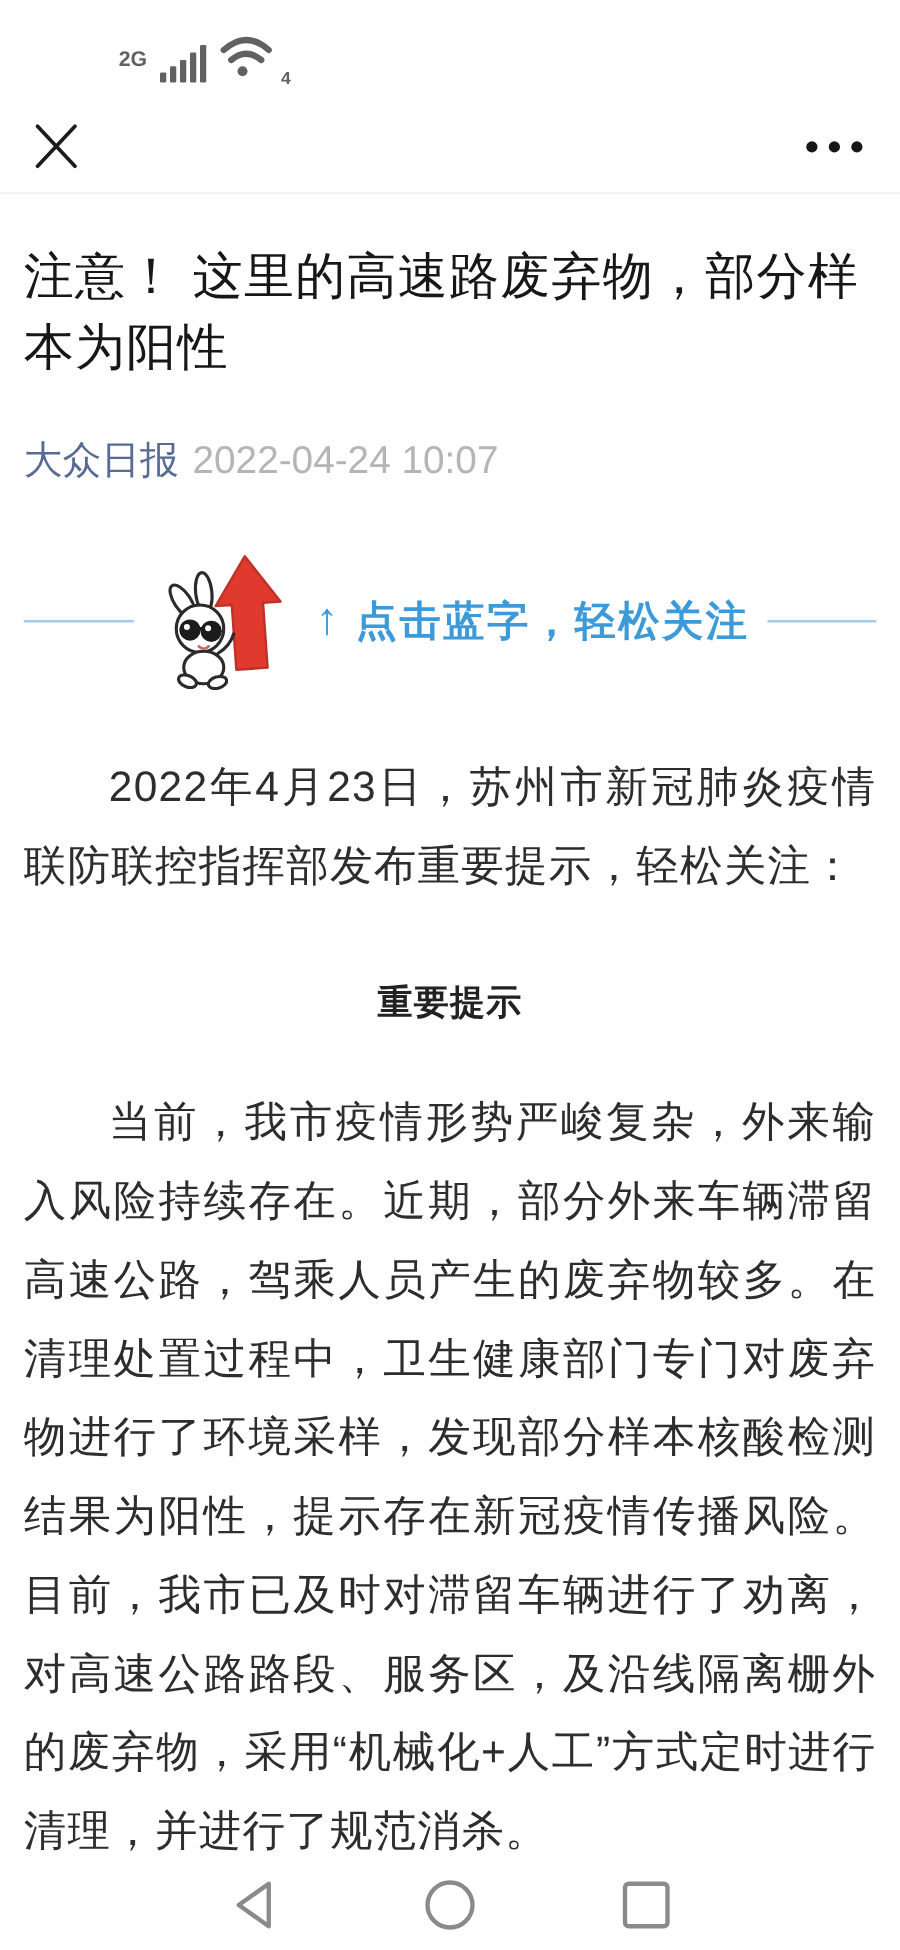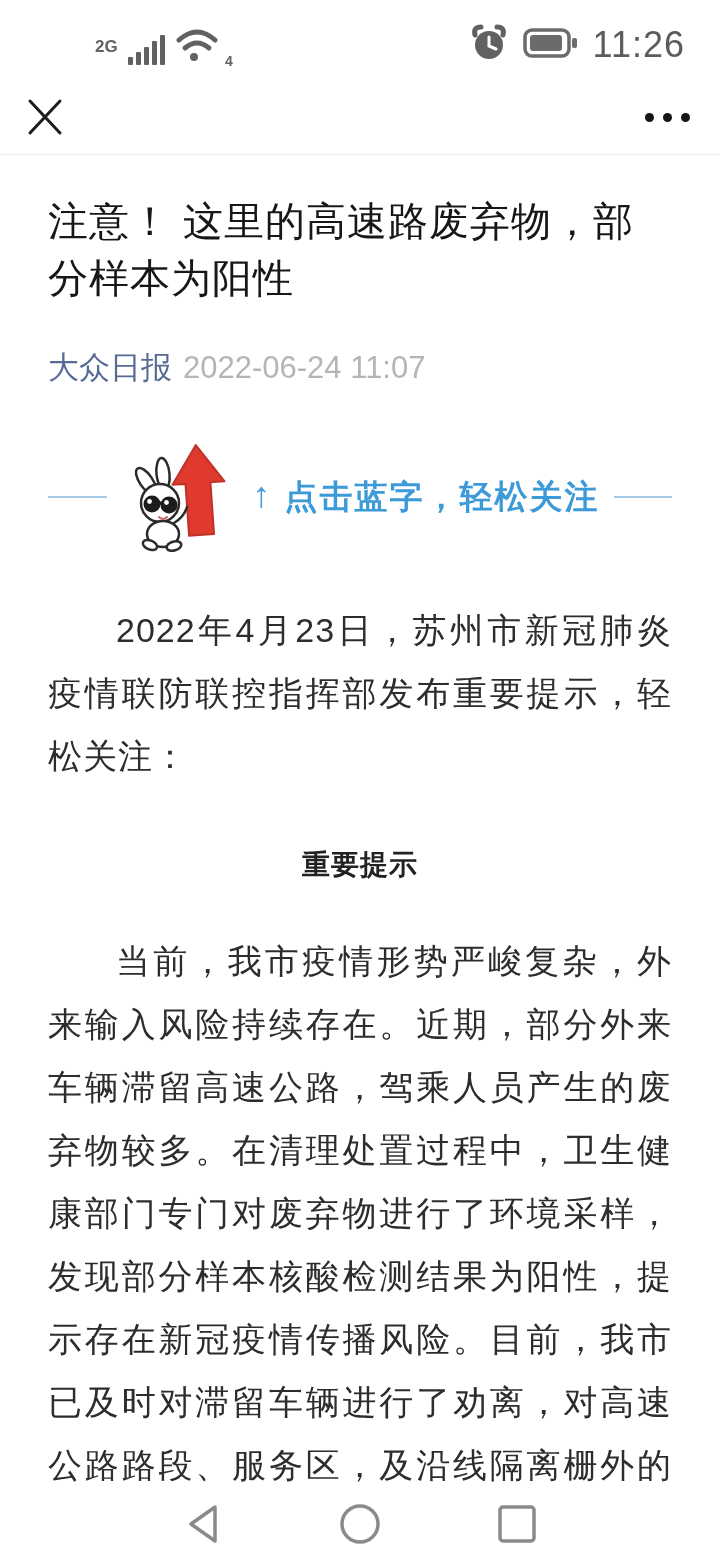--- a/index.html
+++ b/index.html
@@ -28,21 +28,21 @@
   
   .header {
     height:65px; display:flex; align-items:center; justify-content:space-between;
     padding:0 30px 10px 25px; border-bottom:1px solid #eeeeee;
   }
   .close-btn, .more-btn { display:flex; align-items:center; cursor:pointer; }
   .more-btn { gap:9px; }
   .more-btn i { width:9px; height:9px; border-radius:50%; background:#161616; display:block; }
 
   
-  .content { height:1332px; overflow:hidden; padding:0 48px; }
+  .content { height:1332px; overflow:hidden; padding:0 19px; }
 
   .article-title {
     margin-top:38px; font-size:40px; line-height:57px; font-weight:500;
     color:#171717; letter-spacing:1px;
   }
   .meta { margin-top:40px; display:flex; align-items:center; gap:11px; font-size:31px; }
   .meta .source { color:var(--link-blue,#576b95); cursor:pointer; }
   .meta .date { color:var(--date-gray,#b5b5b5); }
 
   .banner { margin-top:52px; display:flex; align-items:center; gap:14px; height:112px; }
@@ -89,59 +89,41 @@
       </span>
       <span class="wifi-wrap">
         <svg width="44" height="36" viewBox="0 0 44 36">
           <path d="M4 13 Q22 -3 40 13" fill="none" stroke="#616161" stroke-width="5" stroke-linecap="round"></path>
           <path d="M10 21 Q22 11 34 21" fill="none" stroke="#616161" stroke-width="5" stroke-linecap="round"></path>
           <circle cx="19" cy="30" r="4" fill="#616161"></circle>
         </svg>
         <span class="wifi-badge">4</span>
       </span>
     </div>
-    <div class="sb-right">
-      <span>
-        <svg width="40" height="40" viewBox="0 0 40 40">
-          <circle cx="20" cy="22" r="14" fill="#616161"></circle>
-          <path d="M20 14 L20 23 L27 26" fill="none" stroke="#ffffff" stroke-width="3" stroke-linecap="round"></path>
-          <path d="M6 12 Q4 4 12 4" fill="none" stroke="#616161" stroke-width="5" stroke-linecap="round"></path>
-          <path d="M34 12 Q36 4 28 4" fill="none" stroke="#616161" stroke-width="5" stroke-linecap="round"></path>
-        </svg>
-      </span>
-      <span>
-        <svg width="56" height="32" viewBox="0 0 56 32">
-          <rect x="2" y="3" width="44" height="26" rx="7" fill="none" stroke="#6b6b6b" stroke-width="3.5"></rect>
-          <rect x="7" y="8" width="32" height="16" rx="3" fill="#6b6b6b"></rect>
-          <rect x="49" y="11" width="5" height="10" rx="2" fill="#6b6b6b"></rect>
-        </svg>
-      </span>
-      <span class="sb-time">11:26</span>
-    </div>
   </div>
 
   <div class="header">
     <span class="close-btn">
       <svg width="40" height="40" viewBox="0 0 40 40">
         <path d="M5 4 L35 36 M35 4 L5 36" stroke="#1c1c1c" stroke-width="3" stroke-linecap="round" fill="none"></path>
       </svg>
     </span>
     <span class="more-btn">
         <i></i>
         <i></i>
         <i></i>
       </span>
   </div>
 
   <div class="content">
     <h1 class="article-title">注意！ 这里的高速路废弃物，部分样本为阳性</h1>
 
     <div class="meta">
       <span class="source">大众日报</span>
-      <span class="date">2022-06-24 11:07</span>
+      <span class="date">2022-04-24 10:07</span>
     </div>
 
     <div class="banner">
       <span class="rule"></span>
       <span class="graphic">
         <svg width="118" height="112" viewBox="0 0 118 112">
           <g transform="rotate(-4 78 50)">
             <polygon points="78,4 104,42 90,42 90,94 65,94 65,42 52,42" fill="#e0392e" stroke="#bf322a" stroke-width="2" stroke-linejoin="round"></polygon>
           </g>
           <ellipse cx="25" cy="40" rx="6.5" ry="15" transform="rotate(-34 25 40)" fill="#fff" stroke="#2b2b2b" stroke-width="2.5"></ellipse>

